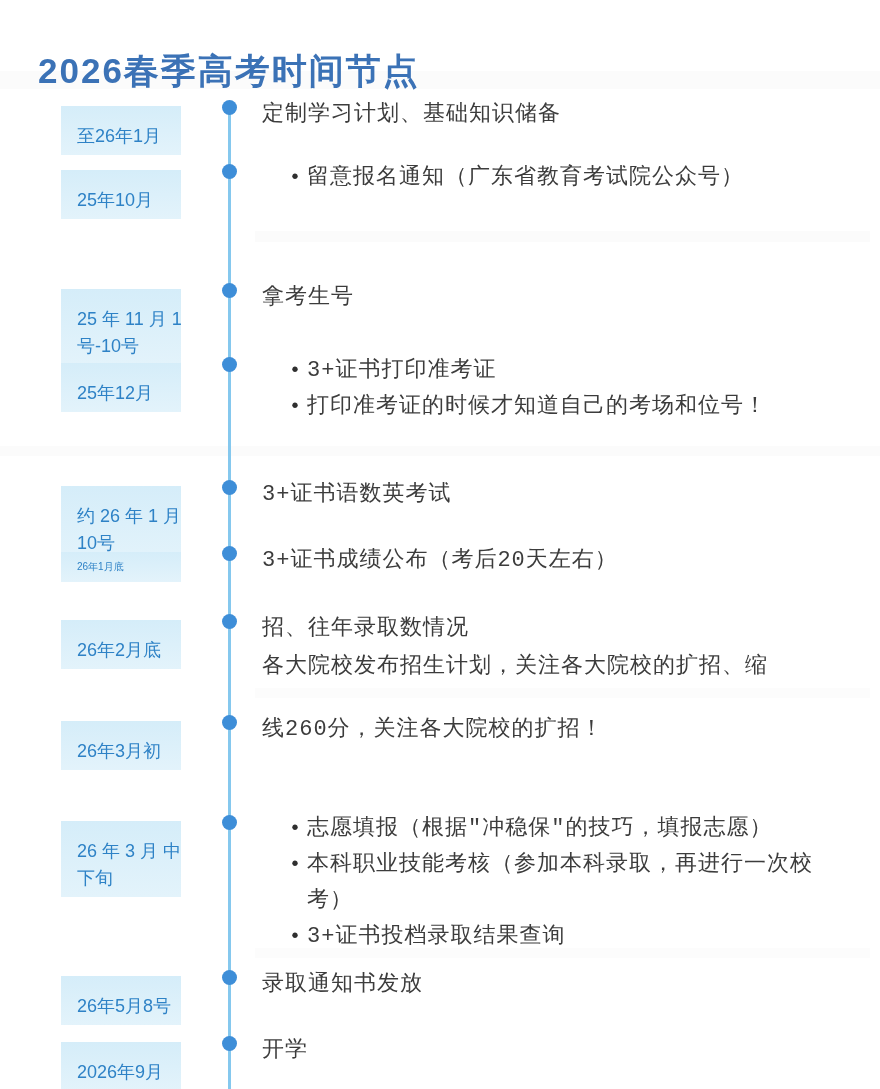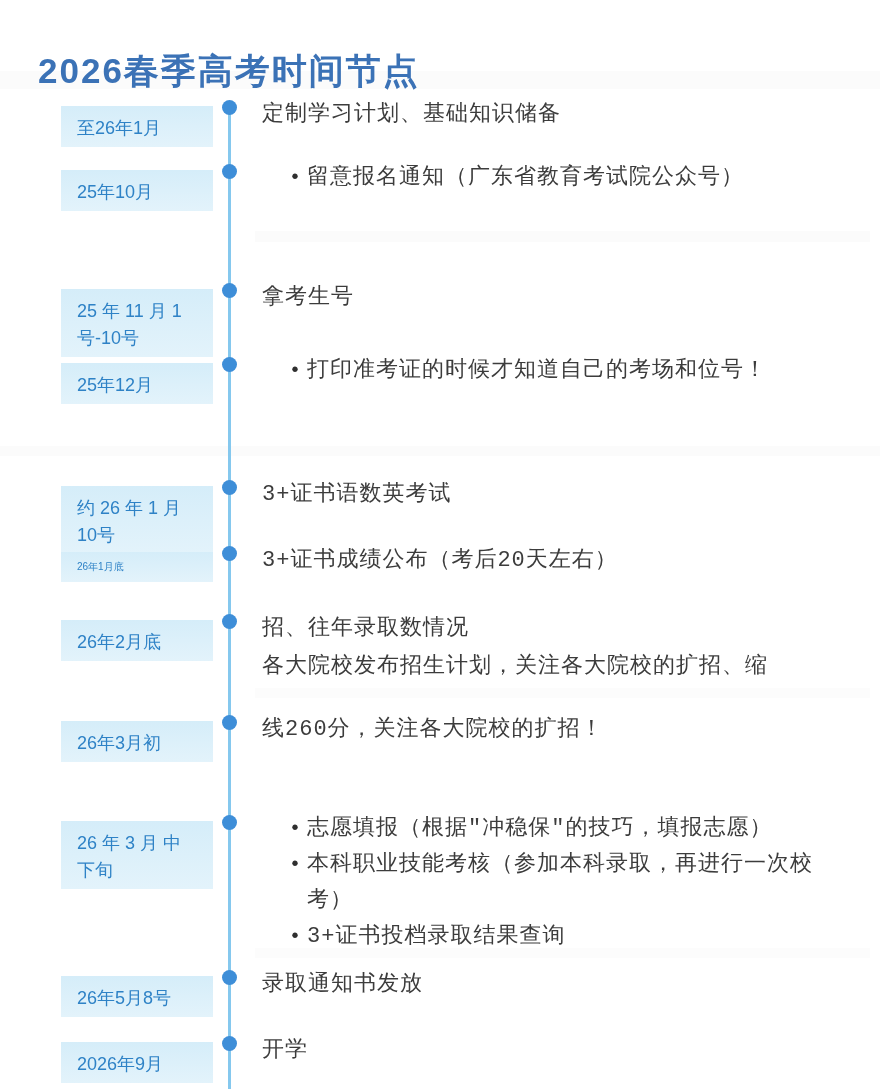--- a/index.html
+++ b/index.html
@@ -33,25 +33,25 @@
     background:var(--c-line);
   }
   .row{position:absolute;left:0;width:880px;}
   .dot{
     position:absolute;left:222px;top:0;
     width:15px;height:15px;border-radius:50%;
     background:var(--c-dot);
   }
   .date-box{
     position:absolute;left:61px;top:6px;
-    width:152px;box-sizing:border-box;
+    width:120px;box-sizing:border-box;
     background:linear-gradient(180deg, var(--c-datebg) 0%, #e3f3fb 100%);
     color:var(--c-date);
     font-size:18px;line-height:27px;
-    padding:9px 4px 5px 16px;
+    padding:17px 4px 5px 16px;
   }
   .date-box.small{font-size:10px;line-height:22px;padding-top:4px;padding-bottom:4px;}
   .date-line{white-space:nowrap;}
   .content{
     position:absolute;left:262px;top:-4px;width:592px;
     color:var(--c-body);
     font-size:22px;letter-spacing:1px;font-family:Liberation Mono, monospace;
   }
   .content .text-line{line-height:38px;}
   .content ul{margin:0 0 0 27px;padding:0;list-style:none;}
@@ -109,20 +109,21 @@
       </div>
   </div>
 
   <div class="row" style="top: 357px;">
     <div class="dot"></div>
     <div class="date-box">
         <div class="date-line">25年12月</div>
       </div>
     <div class="content">
         <ul>
+          <li>3+证书打印准考证</li>
           <li>打印准考证的时候才知道自己的考场和位号！</li>
         </ul>
       </div>
   </div>
 
   <div class="row" style="top: 480px;">
     <div class="dot"></div>
     <div class="date-box">
         <div class="date-line">约 26 年 1 月</div>
         <div class="date-line">10号</div>

